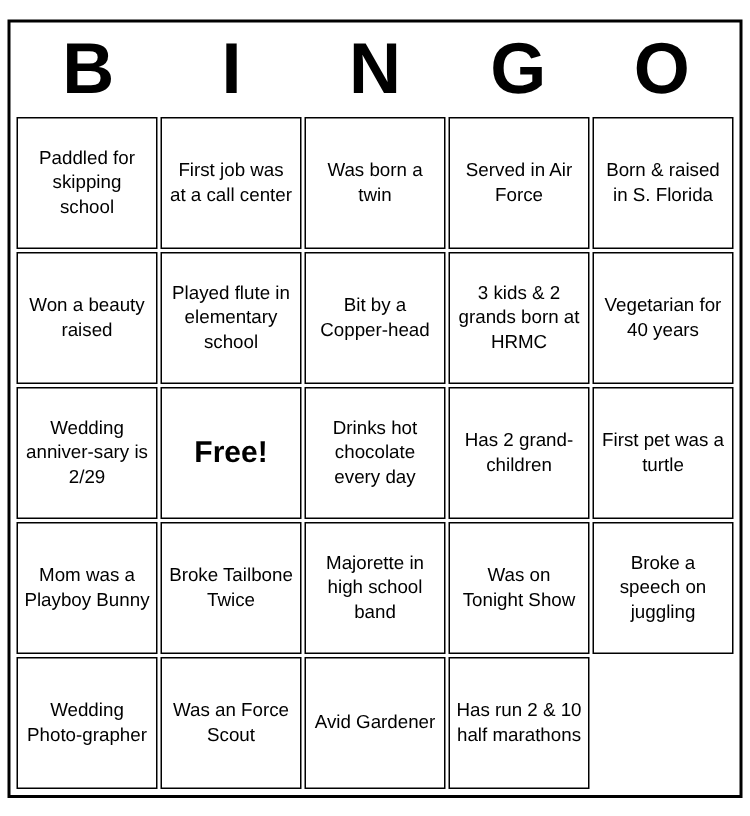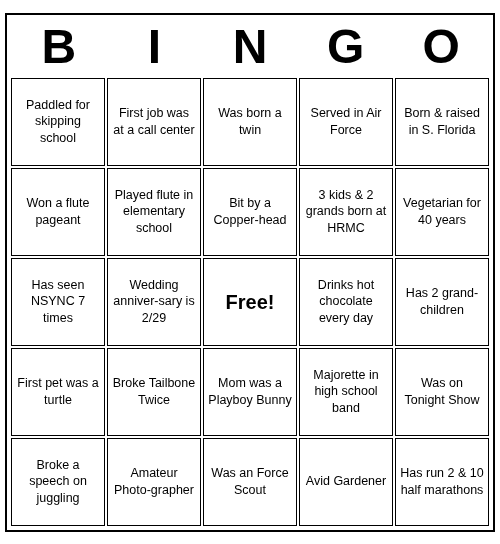--- a/index.html
+++ b/index.html
@@ -65,34 +65,33 @@
       <div class="bingo-letter">G</div>
       <div class="bingo-letter">O</div>
     </div>
   <div class="bingo-grid">
 
   <div class="bingo-cell">Paddled for skipping school</div>
       <div class="bingo-cell">First job was at a call center</div>
       <div class="bingo-cell">Was born a twin</div>
       <div class="bingo-cell">Served in Air Force</div>
       <div class="bingo-cell">Born &amp; raised in S. Florida</div>
-      <div class="bingo-cell">Won a flute pageant</div>
+      <div class="bingo-cell">Won a beauty raised</div>
       <div class="bingo-cell">Played flute in elementary school</div>
       <div class="bingo-cell">Bit by a Copper-head</div>
       <div class="bingo-cell">3 kids &amp; 2 grands born at HRMC</div>
       <div class="bingo-cell">Vegetarian for 40 years</div>
-      <div class="bingo-cell">Has seen NSYNC 7 times</div>
       <div class="bingo-cell">Wedding anniver-sary is 2/29</div>
       <div class="bingo-cell free">Free!</div>
       <div class="bingo-cell">Drinks hot chocolate every day</div>
       <div class="bingo-cell">Has 2 grand-children</div>
       <div class="bingo-cell">First pet was a turtle</div>
+      <div class="bingo-cell">Mom was a Playboy Bunny</div>
       <div class="bingo-cell">Broke Tailbone Twice</div>
-      <div class="bingo-cell">Mom was a Playboy Bunny</div>
       <div class="bingo-cell">Majorette in high school band</div>
       <div class="bingo-cell">Was on Tonight Show</div>
       <div class="bingo-cell">Broke a speech on juggling</div>
-      <div class="bingo-cell">Amateur Photo-grapher</div>
+      <div class="bingo-cell">Wedding Photo-grapher</div>
       <div class="bingo-cell">Was an Force Scout</div>
       <div class="bingo-cell">Avid Gardener</div>
       <div class="bingo-cell">Has run 2 &amp; 10 half marathons</div>
     </div>
 </div>
 
 </body></html>

